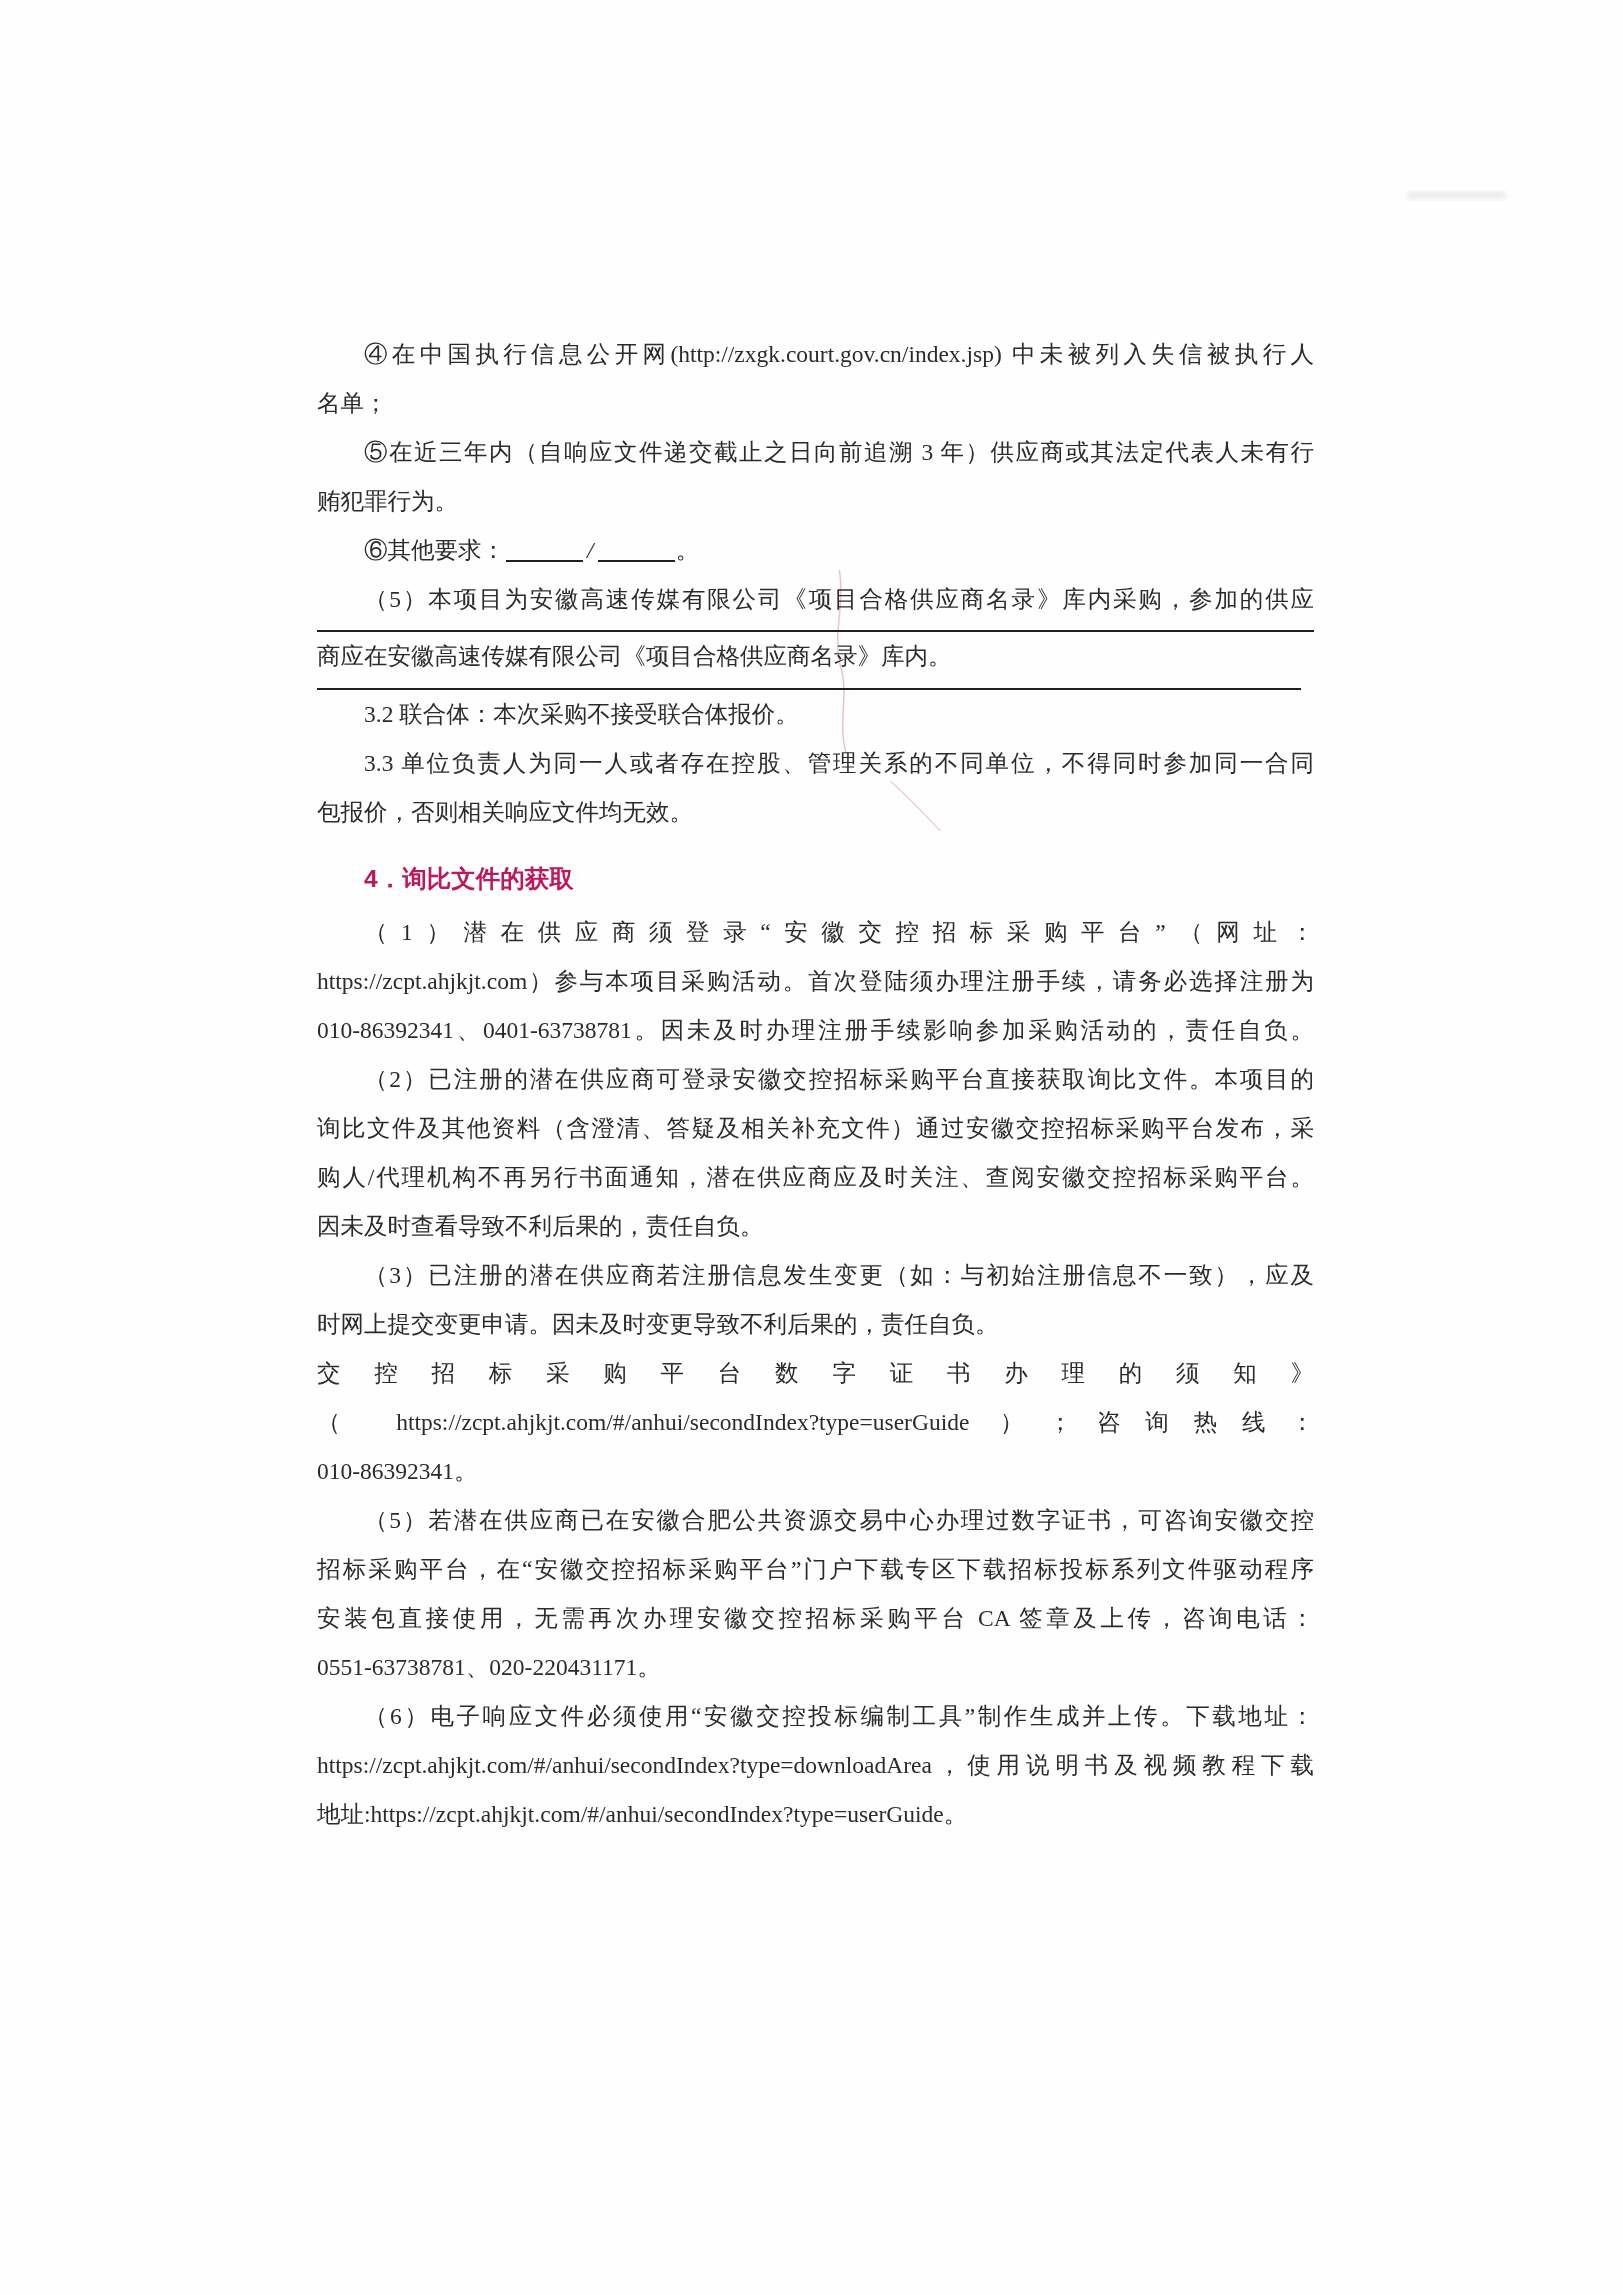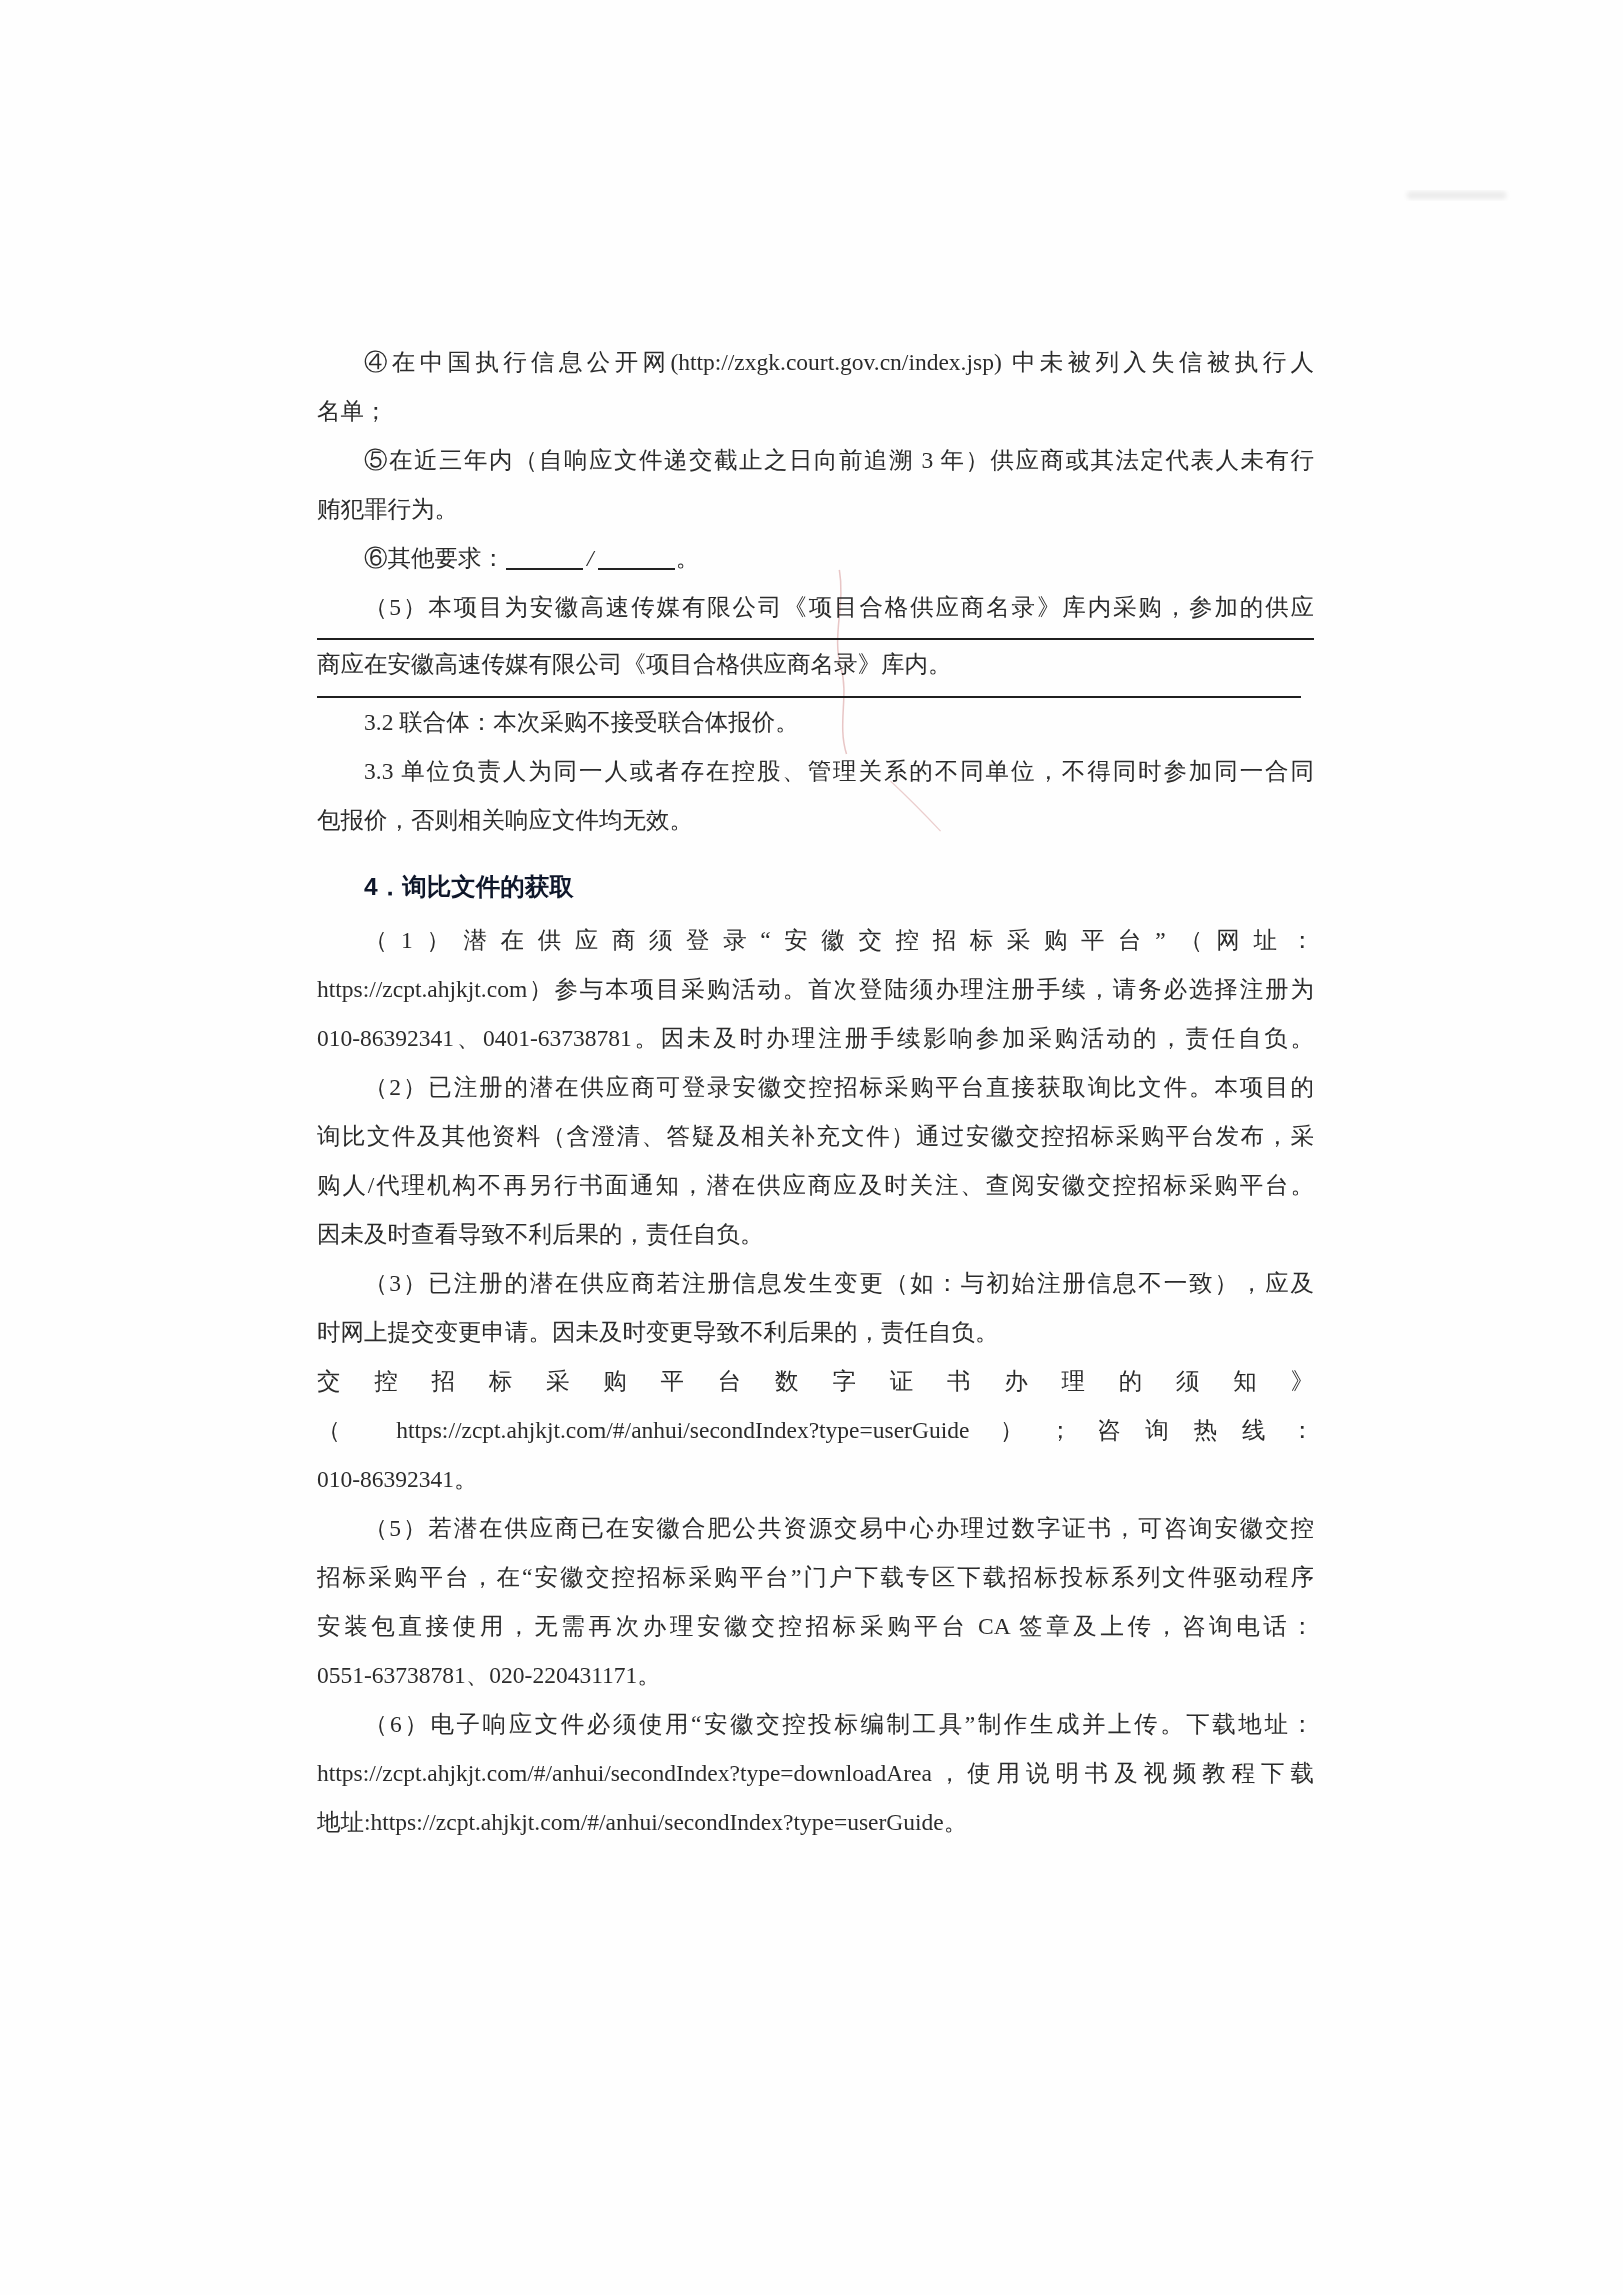--- a/index.html
+++ b/index.html
@@ -7,29 +7,29 @@
     width: 1623px; height: 2295px;
     background: #fdfdfd;
     position: relative;
     font-family: "Liberation Serif", "DejaVu Serif", serif;
     color: #2b2b2b;
     overflow: hidden;
   }
   .page { position: absolute; inset: 0; background: #fefefe; }
   .text-block {
     position: absolute;
-    left: 317px; top: 338px; width: 997px;
+    left: 317px; top: 330px; width: 997px;
     font-size: 23.5px; line-height: 49px;
   }
   .line { white-space: nowrap; text-align: left; }
   .stretch { text-align-last: justify; }
   .indent { text-indent: 47px; }
   .heading {
     font-family: "Liberation Sans", "DejaVu Sans", sans-serif;
-    font-weight: 700; font-size: 24.5px; color: #0f172a;
+    font-weight: 700; font-size: 24.5px; color: #be185d;
     margin-top: 17.4px; margin-bottom: 5.1px;
   }
   .ul-wrap {
     display: inline-block;
     line-height: 1.25;
     padding-bottom: 16px;
     border-bottom: 2.6px solid #1f1f1f;
   }
   .ul-full { width: 997px; text-indent: 47px; text-align-last: justify; }
   .ul-part { width: 984px; }

